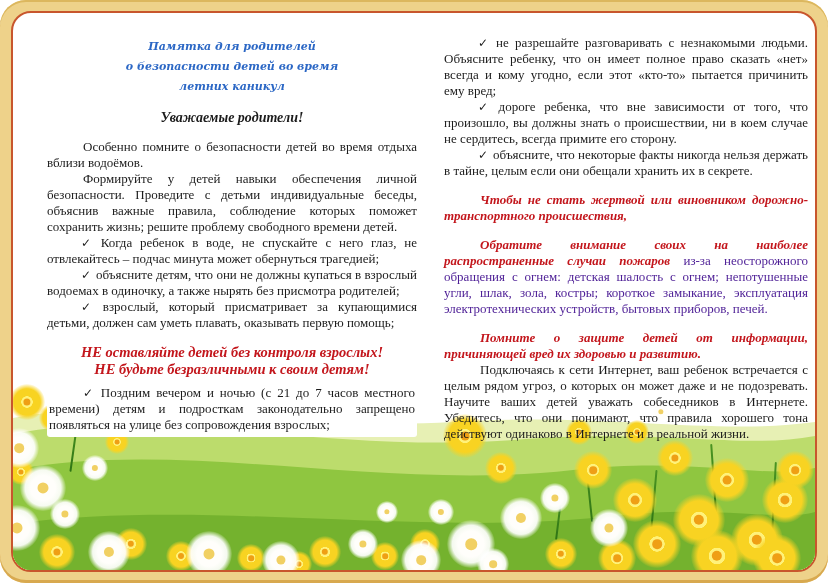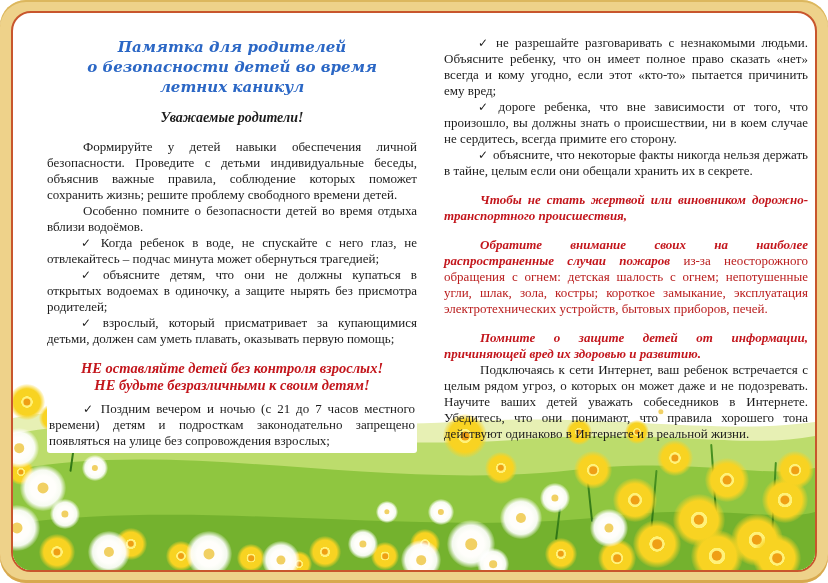--- a/index.html
+++ b/index.html
@@ -20,30 +20,30 @@
          background:radial-gradient(circle,#fff27a 0 22%,#f8d322 23% 52%,rgba(248,211,34,0) 72%);}
   .yflw::after{content:"";position:absolute;left:50%;top:50%;width:20%;height:20%;
          transform:translate(-50%,-50%);border-radius:50%;background:#ef9f15;}
   
   .col{position:absolute;z-index:5;font-size:13px;line-height:16px;text-align:justify;}
   .col-left{left:34px;top:24px;width:370px;}
   .col-right{left:431px;top:22px;width:364px;}
   p{margin:0;}
   .ind{text-indent:36px;}
   .doc-title{font-family:"DejaVu Serif",serif;font-style:italic;font-weight:bold;
-             font-size:15px;line-height:20px;text-align:center;color:#2b67c5;margin-bottom:13px;}
+             font-size:11px;line-height:20px;text-align:center;color:#2b67c5;margin-bottom:13px;}
   .salutation{font-weight:bold;font-style:italic;text-align:center;font-size:14px;
               margin:4px 0 13px 0;}
   .chk{text-indent:34px;}
   .tick{font-family:"DejaVu Sans",sans-serif;font-size:12px;padding-right:5px;}
   .red{color:#c3161c;font-weight:bold;font-style:italic;}
   .red-center{text-align:center;font-size:14.5px;line-height:17px;margin-top:13px;}
   .gap{margin-top:13px;}
   .nightbox{background:#ffffff;padding:3px 2px 4px 2px;margin-top:4px;border-radius:3px;}
-  .fire-black{color:#b91c1c;font-weight:normal;font-style:normal;margin-top:44px;}
+  .fire-black{color:#4c1d95;font-weight:normal;font-style:normal;margin-top:44px;}
 </style>
 </head>
 <body>
 
 <div class="page">
   <div class="frame"></div>
   <div class="inner">
 
     <div class="meadow">
       <svg viewBox="0 0 802 178" preserveAspectRatio="none">
@@ -111,24 +111,24 @@
         </div>
     </div>
 
     <div class="col col-left">
       <div class="doc-title">
         <div>Памятка для родителей</div>
         <div>о безопасности детей во время</div>
         <div>летних каникул</div>
       </div>
       <div class="salutation">Уважаемые родители!</div>
+      <p class="ind">Особенно помните о безопасности детей во время отдыха вблизи водоёмов.</p>
       <p class="ind">Формируйте у детей навыки обеспечения личной безопасности. Проведите с детьми индивидуальные беседы, объяснив важные правила, соблюдение которых поможет сохранить жизнь; решите проблему свободного времени детей.</p>
-      <p class="ind">Особенно помните о безопасности детей во время отдыха вблизи водоёмов.</p>
       <p class="chk"><span class="tick">✓</span><span>Когда ребенок в воде, не спускайте с него глаз, не отвлекайтесь – подчас минута может обернуться трагедией;</span></p>
-      <p class="chk"><span class="tick">✓</span><span>объясните детям, что они не должны купаться в открытых водоемах в одиночку, а защите нырять без присмотра родителей;</span></p>
+      <p class="chk"><span class="tick">✓</span><span>объясните детям, что они не должны купаться в взрослый водоемах в одиночку, а также нырять без присмотра родителей;</span></p>
       <p class="chk"><span class="tick">✓</span><span>взрослый, который присматривает за купающимися детьми, должен сам уметь плавать, оказывать первую помощь;</span></p>
       <div class="red red-center">
         <div>НЕ оставляйте детей без контроля взрослых!</div>
         <div>НЕ будьте безразличными к своим детям!</div>
       </div>
       <div class="nightbox">
         <p class="chk"><span class="tick">✓</span><span>Поздним вечером и ночью (с 21 до 7 часов местного времени) детям и подросткам законодательно запрещено появляться на улице без сопровождения взрослых;</span></p>
 
       </div>
     </div>

